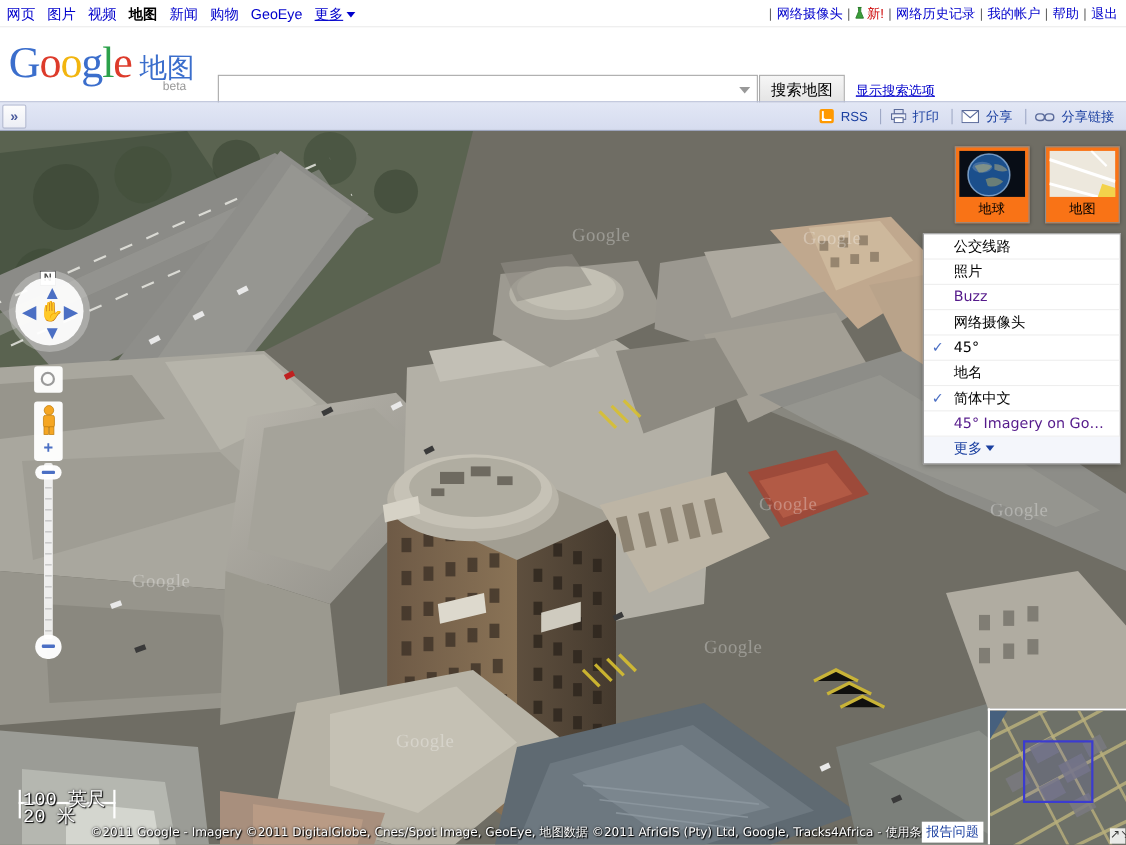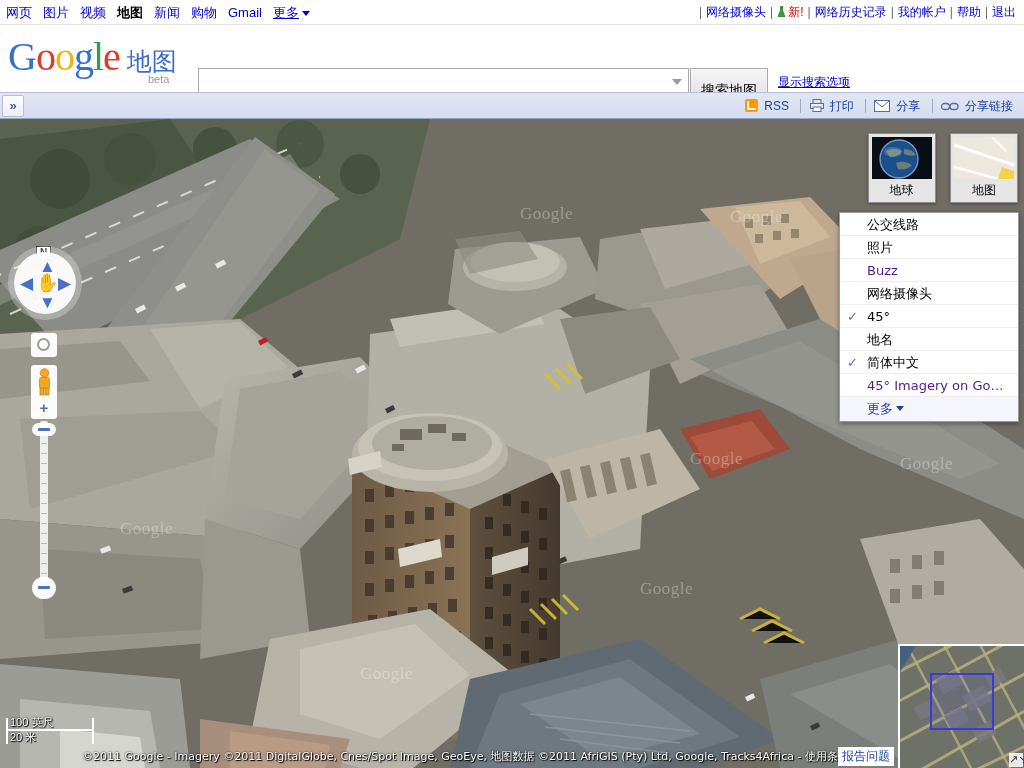--- a/index.html
+++ b/index.html
@@ -61,21 +61,21 @@
     font-family: "Liberation Sans", sans-serif; color: #000;
     vertical-align: top;
   }
   #searchbox-caret {
     position: absolute; right: 7px; top: 11px; width: 0; height: 0;
     border-left: 5px solid transparent; border-right: 5px solid transparent;
     border-top: 6px solid #999;
   }
   #searchbtn {
     position: absolute; left: 690px; top: 43px;
-    height: 27px; padding: 13px 10px;
+    height: 27px; padding: 3px 10px;
     border: 1px solid #aaa; background: linear-gradient(#f6f6f6,#e3e3e3);
     font-size: 14px; color: #000; cursor: pointer;
     font-family: "DejaVu Sans", sans-serif;
   }
   #searchopts {
     position: absolute; left: 778px; top: 49px;
     font-size: 12px; color: #00c; text-decoration: underline; cursor: pointer;
   }
 
   
@@ -177,21 +177,21 @@
   #zoomout {
     position: absolute; left: 1px; top: 178px; width: 24px; height: 22px;
     background: rgba(255,255,255,0.96); border-radius: 11px; cursor: pointer;
   }
   #zoomout .bar { position: absolute; left: 6px; top: 9px; width: 12px; height: 3px; background: #4b6fc4; border-radius: 1px; }
 
   
   #maptypes { position: absolute; right: 6px; top: 14px; }
   .mtbtn {
     display: inline-block; width: 68px; margin-left: 10px;
-    background: #e5e5e5; border: 1px solid #8d8d8d; padding: 3px;
+    background: #f97316; border: 1px solid #8d8d8d; padding: 3px;
     box-shadow: 0 1px 3px rgba(0,0,0,0.35); cursor: pointer; vertical-align: top;
   }
   .mtbtn .thumb { width: 60px; height: 42px; display: block; }
   .mtbtn .mtlabel {
     display: block; text-align: center; font-size: 12px; color: #000;
     padding-top: 3px; font-family: "DejaVu Sans", sans-serif;
   }
 
   
   #layersmenu {
@@ -232,22 +232,22 @@
     border: 2px solid #3b3bd0; background: rgba(80,80,220,0.12); cursor: move;
   }
   #minimap .resize {
     position: absolute; right: 1px; bottom: 1px; width: 14px; height: 14px;
     background: rgba(255,255,255,0.85); color: #333; font-size: 11px;
     text-align: center; line-height: 13px; cursor: nwse-resize;
   }
 
   
   #scalebar {
-    position: absolute; left: 6px; bottom: 22px; width: 92px; height: 30px;
-    color: #fff; font-size: 11px; font-family: Liberation Sans, sans-serif;
+    position: absolute; left: 17px; bottom: 22px; width: 92px; height: 30px;
+    color: #fff; font-size: 17px; font-family: Liberation Mono, monospace;
     text-shadow: 0 0 2px #000, 1px 1px 1px #000;
   }
   #scalebar .bracket {
     position: absolute; left: 0; top: 2px; width: 88px; height: 26px;
     border-left: 2px solid #fff; border-right: 2px solid #fff;
   }
   #scalebar .midline { position: absolute; left: 0; top: 13px; width: 88px; height: 2px; background: #fff; }
   #scalebar .lbl-ft { position: absolute; left: 4px; top: -1px; }
   #scalebar .lbl-m { position: absolute; left: 4px; top: 14px; }
 
@@ -267,21 +267,21 @@
     font-family: "DejaVu Sans", sans-serif;
   }
 </style>
 </head>
 <body>
 
 <div id="page">
 
   <div id="topbar">
     <div id="topnav-left">
-      <a>网页</a><a>图片</a><a>视频</a><a class="current">地图</a><a>新闻</a><a>购物</a><a>Gmail</a><a class="more">更多</a><span class="caret-down"></span>
+      <a>网页</a><a>图片</a><a>视频</a><a class="current">地图</a><a>新闻</a><a>购物</a><a>GeoEye</a><a class="more">更多</a><span class="caret-down"></span>
     </div>
     <div id="topnav-right">
       <span class="sep">|</span><a>网络摄像头</a><span class="sep">|</span><span class="flask-icon"><svg width="9" height="12" viewBox="0 0 9 12">
             <path d="M3.5 1 L3.5 4.5 L1 10.5 L8 10.5 L5.5 4.5 L5.5 1 Z" fill="#3a9e3a" stroke="#2a7a2a" stroke-width="0.8"></path>
             <rect x="2.8" y="0.3" width="3.4" height="1" fill="#2a7a2a"></rect>
           </svg></span><a class="newlabel">新!</a><span class="sep">|</span><a>网络历史记录</a><span class="sep">|</span><a>我的帐户</a><span class="sep">|</span><a>帮助</a><span class="sep">|</span><a>退出</a>
     </div>
   </div>
 
   <div id="headerzone">

